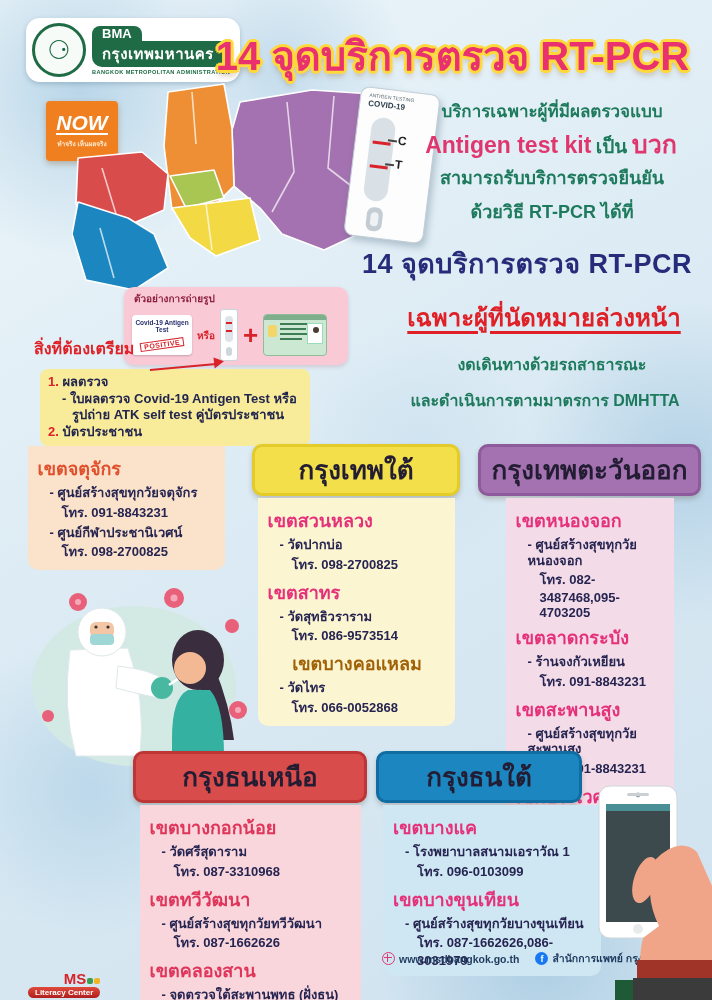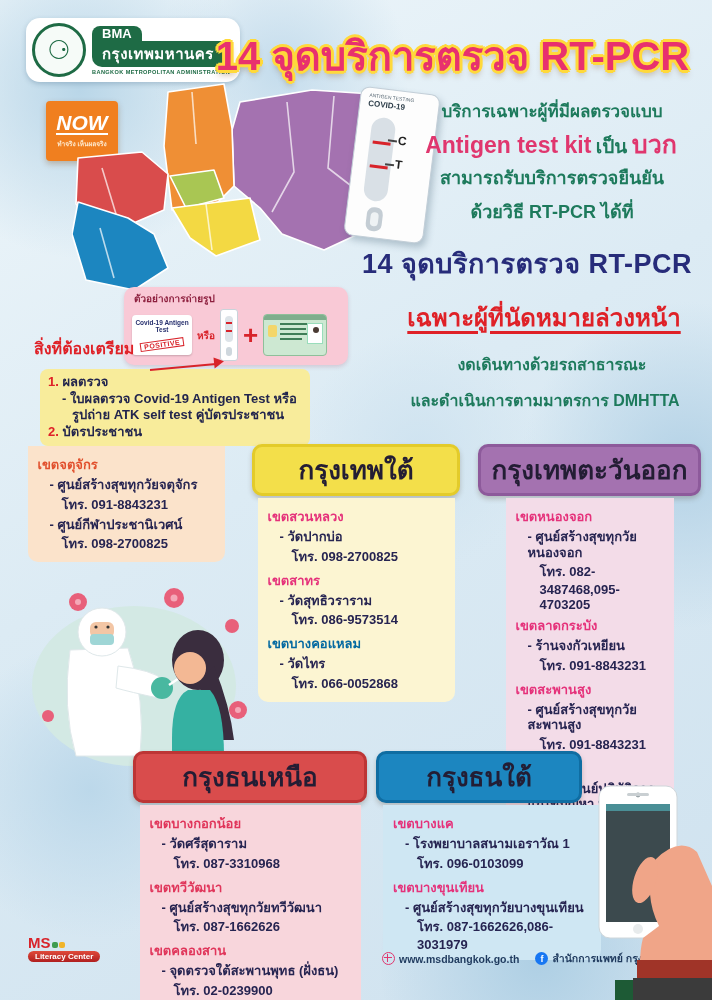--- a/index.html
+++ b/index.html
@@ -94,34 +94,34 @@
   .prep{position:absolute;left:40px;top:369px;width:270px;background:#f8ec9b;border-radius:8px;z-index:2;
     padding:5px 8px 6px 8px;box-sizing:border-box;font-size:13px;font-weight:bold;color:#22254d;line-height:16.5px;}
   .prep .num{color:var(--red);}
   .prep .ind1{padding-left:14px;} .prep .ind2{padding-left:24px;}
 
   
   .zone{position:absolute;z-index:2;}
   .zone-header{border-radius:10px;border:3px solid rgba(0,0,0,.12);text-align:center;font-weight:800;color:#231d34;
     font-size:26px;line-height:46px;height:46px;box-shadow:0 3px 5px rgba(80,60,40,.25);}
   .zone-body{margin:2px auto 0 auto;border-radius:0 0 10px 10px;padding:5px 8px 8px 10px;box-sizing:border-box;}
-  .district{font-size:13px;font-weight:800;margin-top:3px;font-family:Liberation Serif, serif;}
+  .district{font-size:18px;font-weight:800;margin-top:3px;font-family:Liberation Serif, serif;}
   .site{font-size:13px;font-weight:bold;color:#262451;margin-left:12px;margin-top:2px;line-height:15.5px;}
   .tel{font-size:13px;font-weight:bold;color:#262451;margin-left:24px;margin-top:1px;}
   .z-north{left:22px;top:444px;width:208px;} .z-north .zone-body{width:197px;}
   .z-south{left:252px;top:444px;width:208px;} .z-south .zone-body{width:197px;}
   .z-east{left:478px;top:444px;width:223px;} .z-east .zone-body{width:168px;}
   .z-thonn{left:133px;top:751px;width:234px;} .z-thonn .zone-body{width:221px;}
   .z-thons{left:376px;top:751px;width:206px;} .z-thons .zone-body{width:218px;margin-left:7px;}
 
   .illus{position:absolute;left:22px;top:588px;z-index:1;}
   .phone-hand{position:absolute;left:585px;top:768px;z-index:6;}
 
   
-  .ms-logo{position:absolute;left:28px;top:936px;z-index:3;text-align:left;}
+  .ms-logo{position:absolute;left:28px;top:972px;z-index:3;text-align:right;}
   .ms-top{font-size:15px;font-weight:800;color:#d8232a;line-height:14px;}
   .ms-top .dot{display:inline-block;width:6px;height:6px;border-radius:2px;background:#3f9b4f;margin-left:1px;}
   .ms-top .dot2{background:#f0b429;}
   .ms-pill{background:linear-gradient(#e04a3a,#b01f1f);color:#fff;font-size:8px;font-weight:bold;border-radius:9px;padding:1px 7px;margin-top:1px;}
   .footer-links{position:absolute;left:382px;top:950px;display:flex;gap:16px;align-items:center;z-index:3;}
   .flink{display:flex;align-items:center;gap:4px;font-size:10.5px;font-weight:bold;color:#1f3a5e;white-space:nowrap;}
   .fl-ic{width:13px;height:13px;border-radius:50%;display:inline-flex;align-items:center;justify-content:center;color:#fff;font-size:9px;font-weight:bold;}
   .ic-globe{border:1.5px solid #e0366e;color:#e0366e;position:relative;box-sizing:border-box;}
   .ic-globe:before{content:"";position:absolute;left:1px;top:4.2px;width:8px;height:1.2px;background:#e0366e;}
   .ic-globe:after{content:"";position:absolute;left:3.8px;top:1px;width:1.2px;height:8px;background:#e0366e;}
@@ -255,21 +255,21 @@
   </section>
   <section class="zone z-south">
     <div class="zone-header" style="background: rgb(243, 223, 74); border-color: rgb(227, 203, 42);">กรุงเทพใต้</div>
     <div class="zone-body" style="background: rgb(252, 245, 210);">
         <div class="district" style="color: rgb(229, 49, 122);">เขตสวนหลวง</div>
         <div class="site">- วัดปากบ่อ</div>
         <div class="tel">โทร. 098-2700825</div>
         <div class="district" style="color: rgb(229, 49, 122);">เขตสาทร</div>
         <div class="site">- วัดสุทธิวราราม</div>
         <div class="tel">โทร. 086-9573514</div>
-        <div class="district" style="color: #0369a1;">เขตบางคอแหลม</div>
+        <div class="district" style="color: #a16207; text-align: center;">เขตบางคอแหลม</div>
         <div class="site">- วัดไทร</div>
         <div class="tel">โทร. 066-0052868</div>
       </div>
   </section>
   <section class="zone z-east">
     <div class="zone-header" style="background: rgb(164, 114, 176); border-color: rgb(141, 90, 155);">กรุงเทพตะวันออก</div>
     <div class="zone-body" style="background: rgb(243, 220, 232);">
         <div class="district" style="color: rgb(229, 49, 122);">เขตหนองจอก</div>
         <div class="site">- ศูนย์สร้างสุขทุกวัยหนองจอก</div>
         <div class="tel">โทร. 082-3487468,095-4703205</div>

